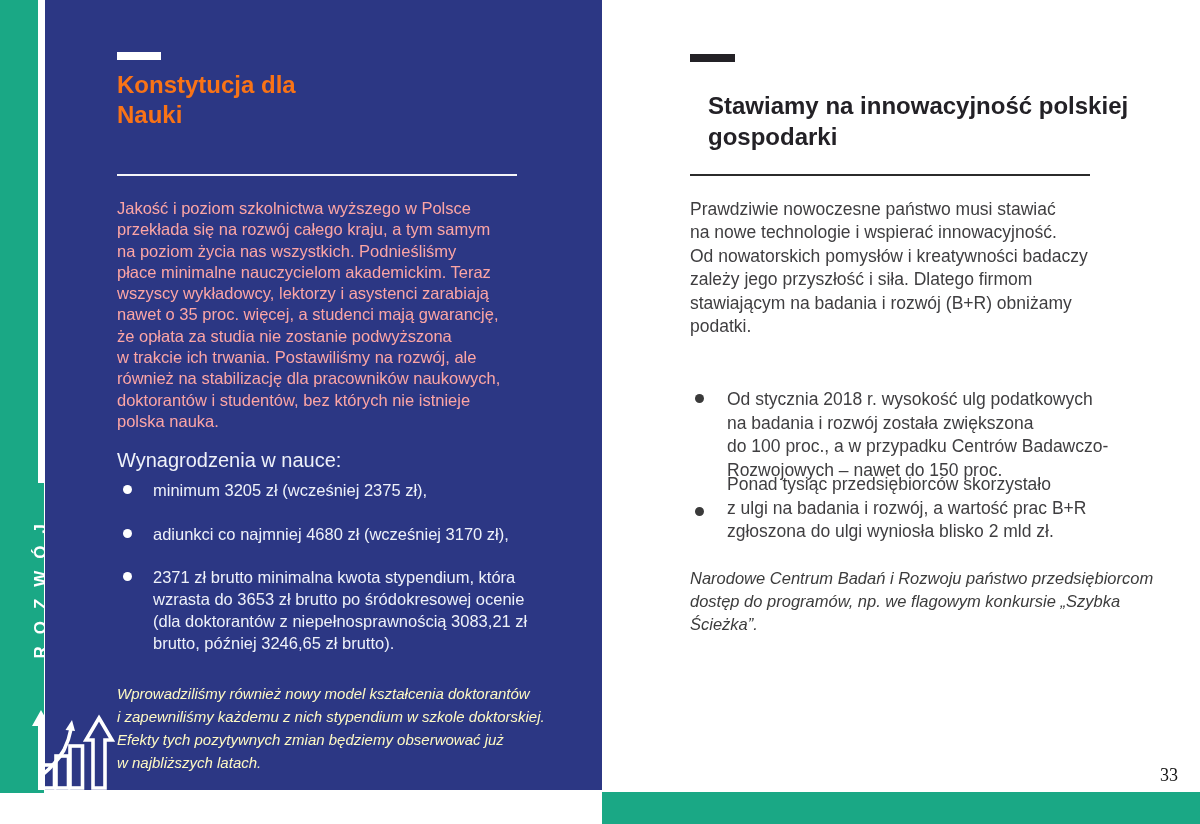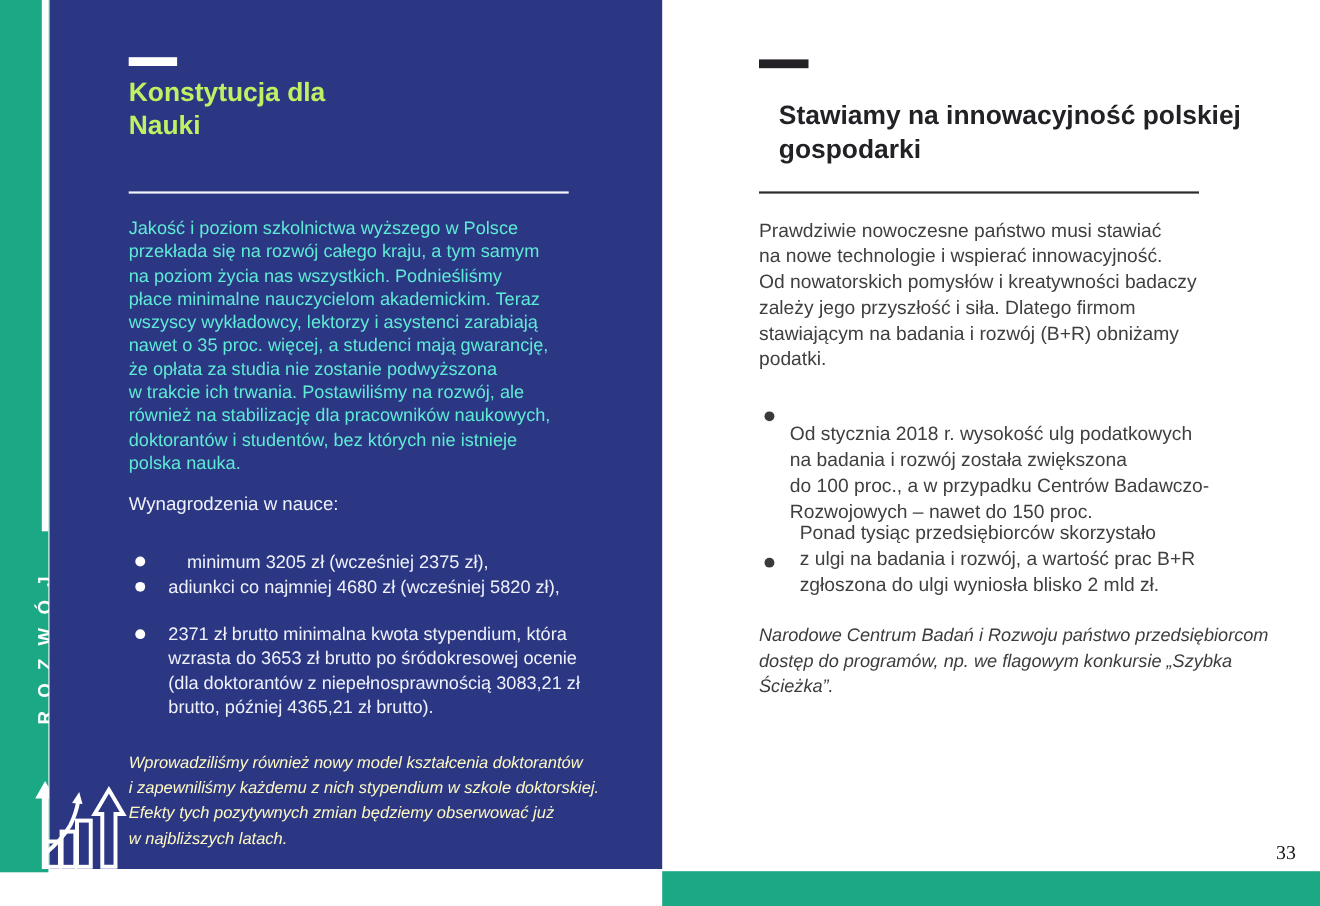--- a/index.html
+++ b/index.html
@@ -27,41 +27,41 @@
     position:absolute;left:32px;top:710px;width:0;height:0;
     border-left:9px solid transparent;border-right:9px solid transparent;
     border-bottom:16px solid #ffffff;
   }
   .rail-arrow-shaft{position:absolute;left:38px;top:724px;width:6px;height:66px;background:#ffffff;}
   .growth-icon{position:absolute;left:38px;top:712px;width:80px;height:82px;}
 
   
   .navy-panel{position:absolute;left:45px;top:0;width:557px;height:790px;background:var(--navy);color:#f2f4fa;}
   .l-dash{position:absolute;left:72px;top:52px;width:44px;height:8px;background:#ffffff;}
-  .l-title{position:absolute;left:72px;top:70px;font-size:24px;font-weight:bold;line-height:30px;color:#bef264;white-space:pre-line;}
+  .l-title{position:absolute;left:72px;top:70px;font-size:24px;font-weight:bold;line-height:30px;color:#f97316;white-space:pre-line;}
   .l-hr{position:absolute;left:72px;top:174px;width:400px;height:2px;background:rgba(255,255,255,.95);}
-  .l-intro{position:absolute;left:72px;top:198px;width:482px;font-size:16.5px;line-height:21.3px;white-space:pre-line;color:#5eead4;}
-  .l-subhead{position:absolute;left:72px;top:449px;font-size:17px;color:#eef1f9;}
+  .l-intro{position:absolute;left:72px;top:198px;width:482px;font-size:16.5px;line-height:21.3px;white-space:pre-line;color:#fca5a5;}
+  .l-subhead{position:absolute;left:72px;top:449px;font-size:20px;color:#eef1f9;}
   .bullet{position:absolute;display:flex;align-items:flex-start;}
   .bullet .dot{width:9px;height:9px;border-radius:50%;flex:none;margin-top:6px;}
   .navy-panel .bullet{left:78px;}
   .navy-panel .dot{background:#ffffff;}
   .navy-panel .btxt{margin-left:21px;font-size:16.5px;line-height:22px;white-space:pre-line;color:#eef1f9;}
-  .lb1{top:500px;gap:17px;} .lb2{top:523px;} .lb3{top:566px;}
+  .lb1{top:479px;} .lb2{top:523px;} .lb3{top:566px;}
   .l-note{position:absolute;left:72px;top:682px;font-size:15px;font-style:italic;line-height:23px;white-space:pre-line;color:#fef9c3;}
 
   
   .r-dash{position:absolute;left:690px;top:54px;width:45px;height:8px;background:var(--dark);}
   .r-title{position:absolute;left:690px;top:72px;font-size:24px;font-weight:bold;line-height:31px;color:var(--dark);white-space:pre-line;}
   .r-hr{position:absolute;left:690px;top:174px;width:400px;height:2px;background:#2b2b2b;}
   .r-intro{position:absolute;left:690px;top:198px;font-size:17.5px;line-height:23.4px;white-space:pre-line;color:var(--body);}
   .right-bullet{left:695px;}
   .right-bullet .dot{background:#3a3a3a;}
   .right-bullet .btxt{margin-left:23px;font-size:17.5px;line-height:23.5px;white-space:pre-line;color:var(--body);}
-  .rb1{top:368px;flex-direction:column;} .rb2{top:473px;align-items:center;}
+  .rb1{top:388px;} .rb2{top:473px;align-items:center;}
   .r-note{position:absolute;left:690px;top:567px;font-size:16.5px;font-style:italic;line-height:23px;white-space:pre-line;color:#3c3c3c;}
 
   
   .bottom-bar{position:absolute;left:602px;top:792px;width:598px;height:32px;background:var(--green);}
   .page-num{position:absolute;top:765px;right:22px;font-family:"Liberation Serif", serif;font-size:18px;color:#141414;}
 
   svg .stroke{fill:none;stroke:#ffffff;stroke-width:3.6px;}
   svg .fill{fill:#ffffff;stroke:none;}
 </style>
 </head>
@@ -92,28 +92,28 @@
 doktorantów i studentów, bez których nie istnieje
 polska nauka.</p>
     <div class="l-subhead">Wynagrodzenia w nauce:</div>
 
     <div class="bullet lb1">
       <span class="dot"></span>
       <span class="btxt">minimum 3205 zł (wcześniej 2375 zł),</span>
     </div>
     <div class="bullet lb2">
       <span class="dot"></span>
-      <span class="btxt">adiunkci co najmniej 4680 zł (wcześniej 5820 zł),</span>
+      <span class="btxt">adiunkci co najmniej 4680 zł (wcześniej 3170 zł),</span>
     </div>
     <div class="bullet lb3">
       <span class="dot"></span>
       <span class="btxt">2371 zł brutto minimalna kwota stypendium, która
 wzrasta do 3653 zł brutto po śródokresowej ocenie
 (dla doktorantów z niepełnosprawnością 3083,21 zł
-brutto, później 4365,21 zł brutto).</span>
+brutto, później 3246,65 zł brutto).</span>
     </div>
 
     <p class="l-note" style="margin:0">Wprowadziliśmy również nowy model kształcenia doktorantów
 i zapewniliśmy każdemu z nich stypendium w szkole doktorskiej.
 Efekty tych pozytywnych zmian będziemy obserwować już
 w najbliższych latach.</p>
   </div>
 
   <svg class="growth-icon" viewBox="0 0 80 82" aria-hidden="true">
 

